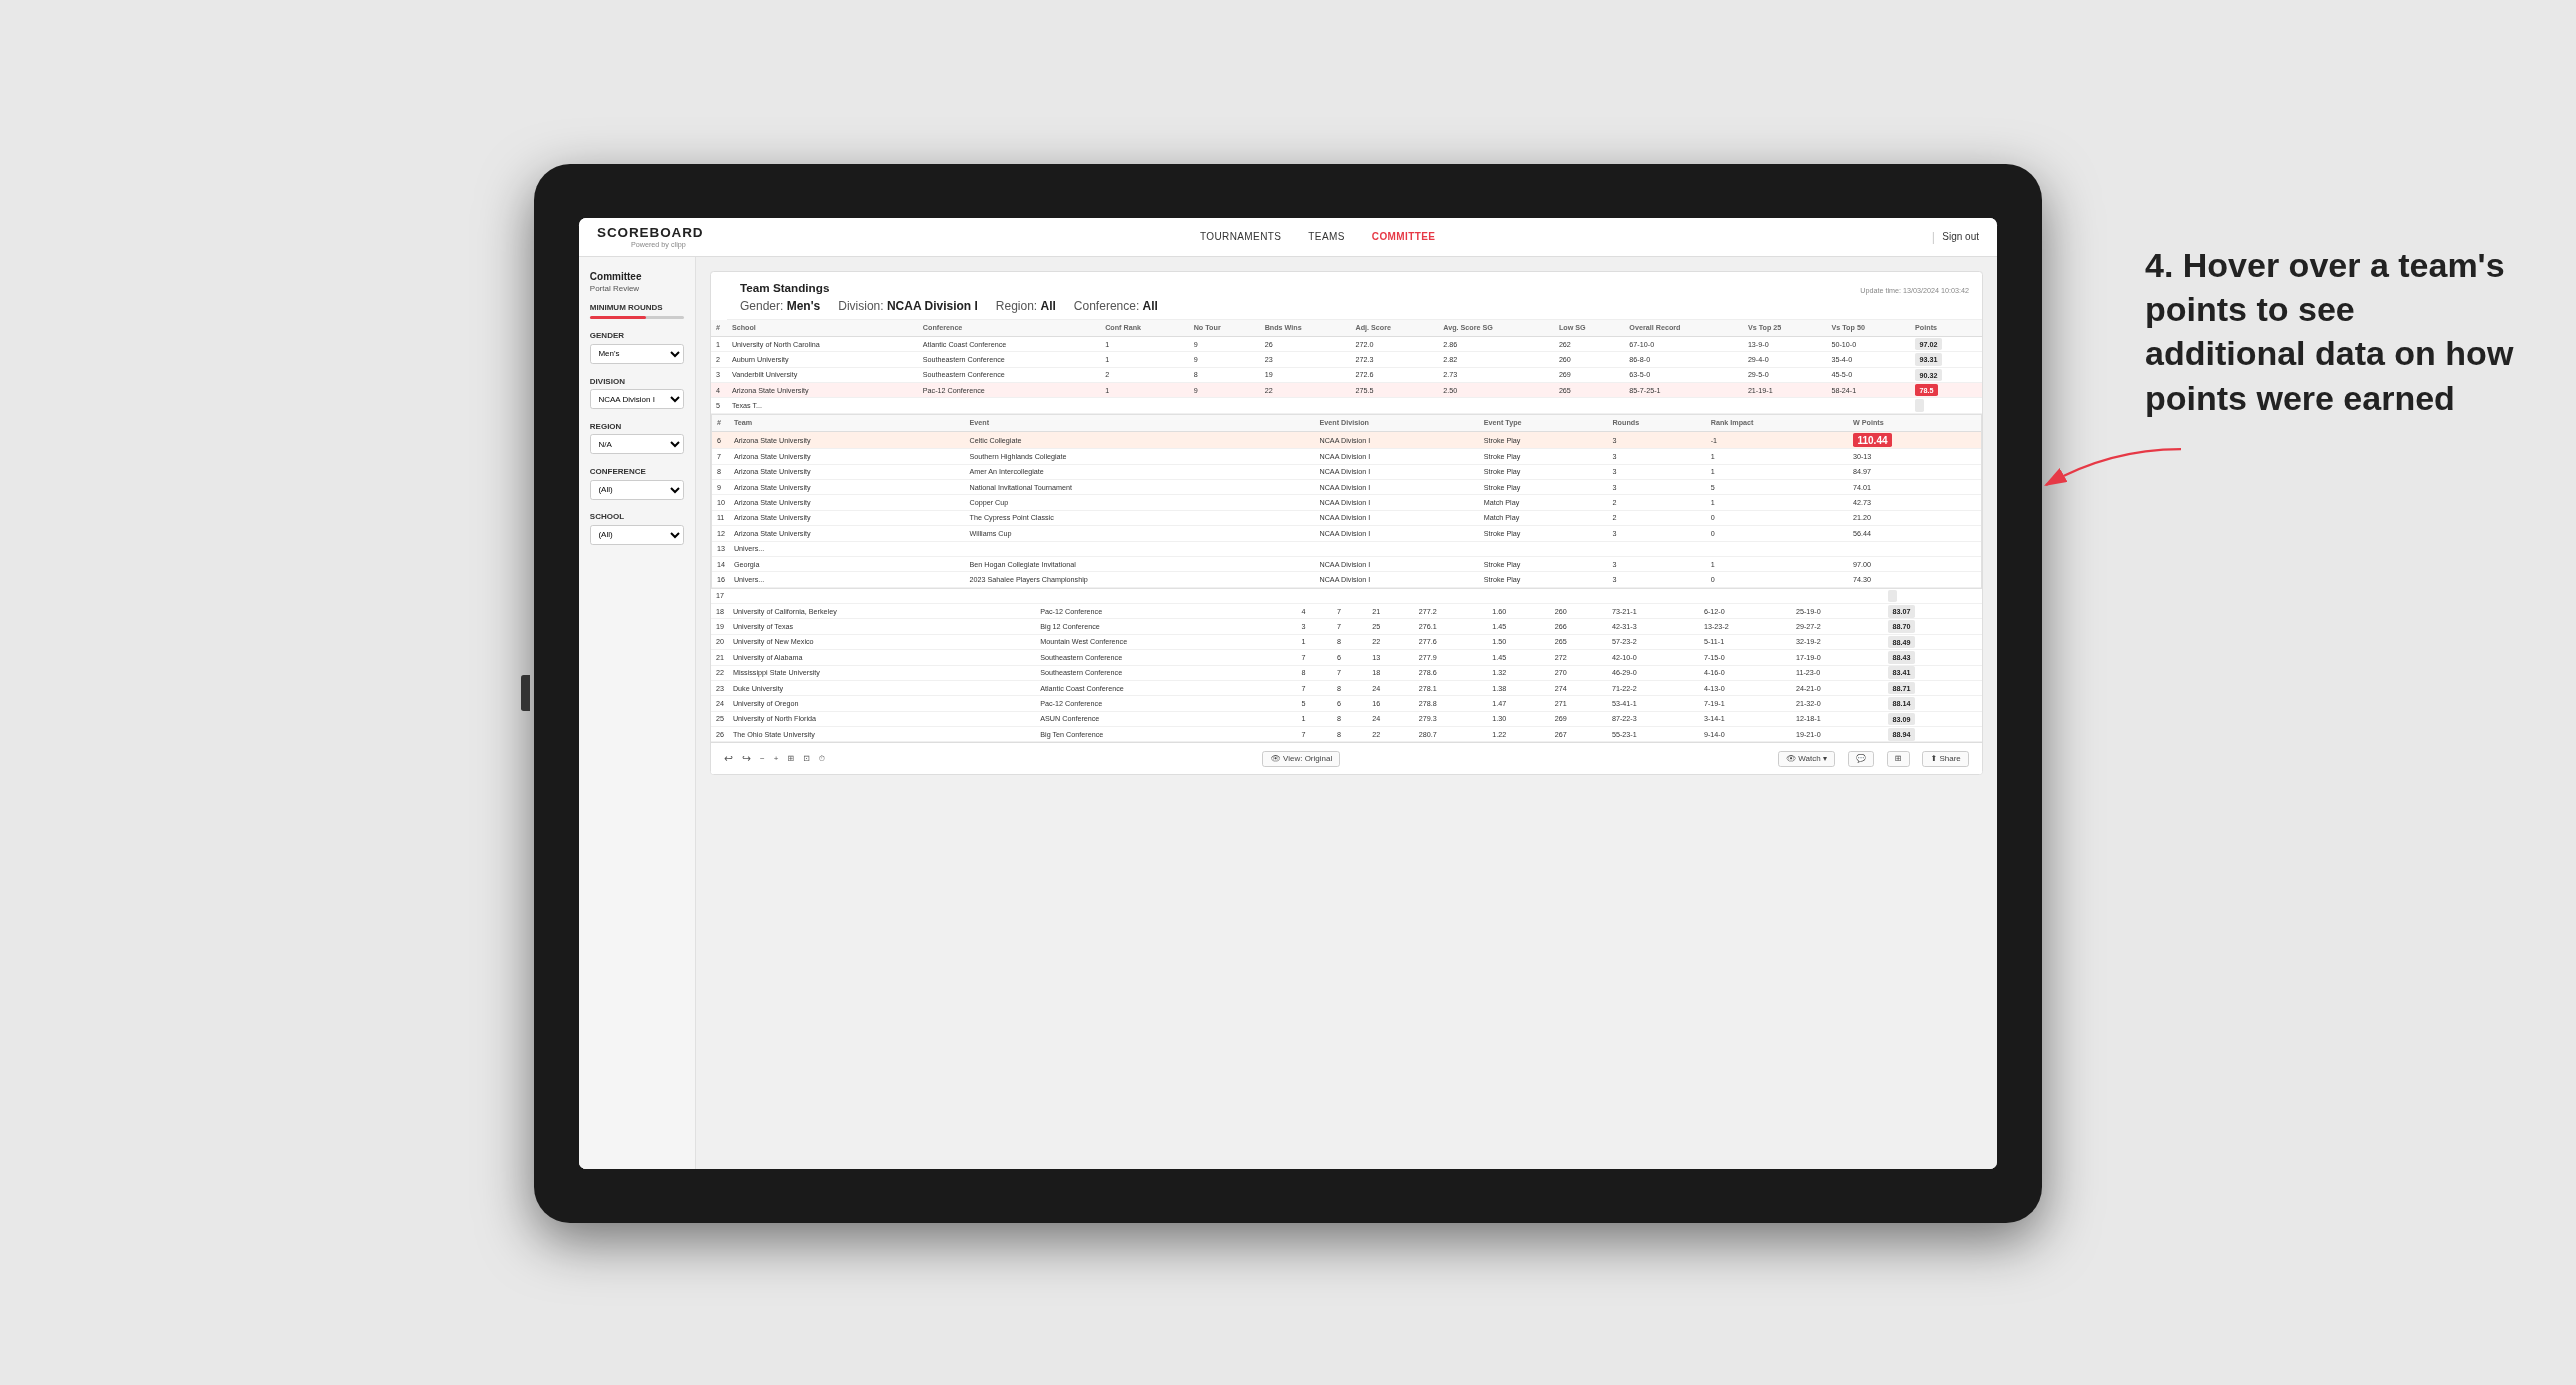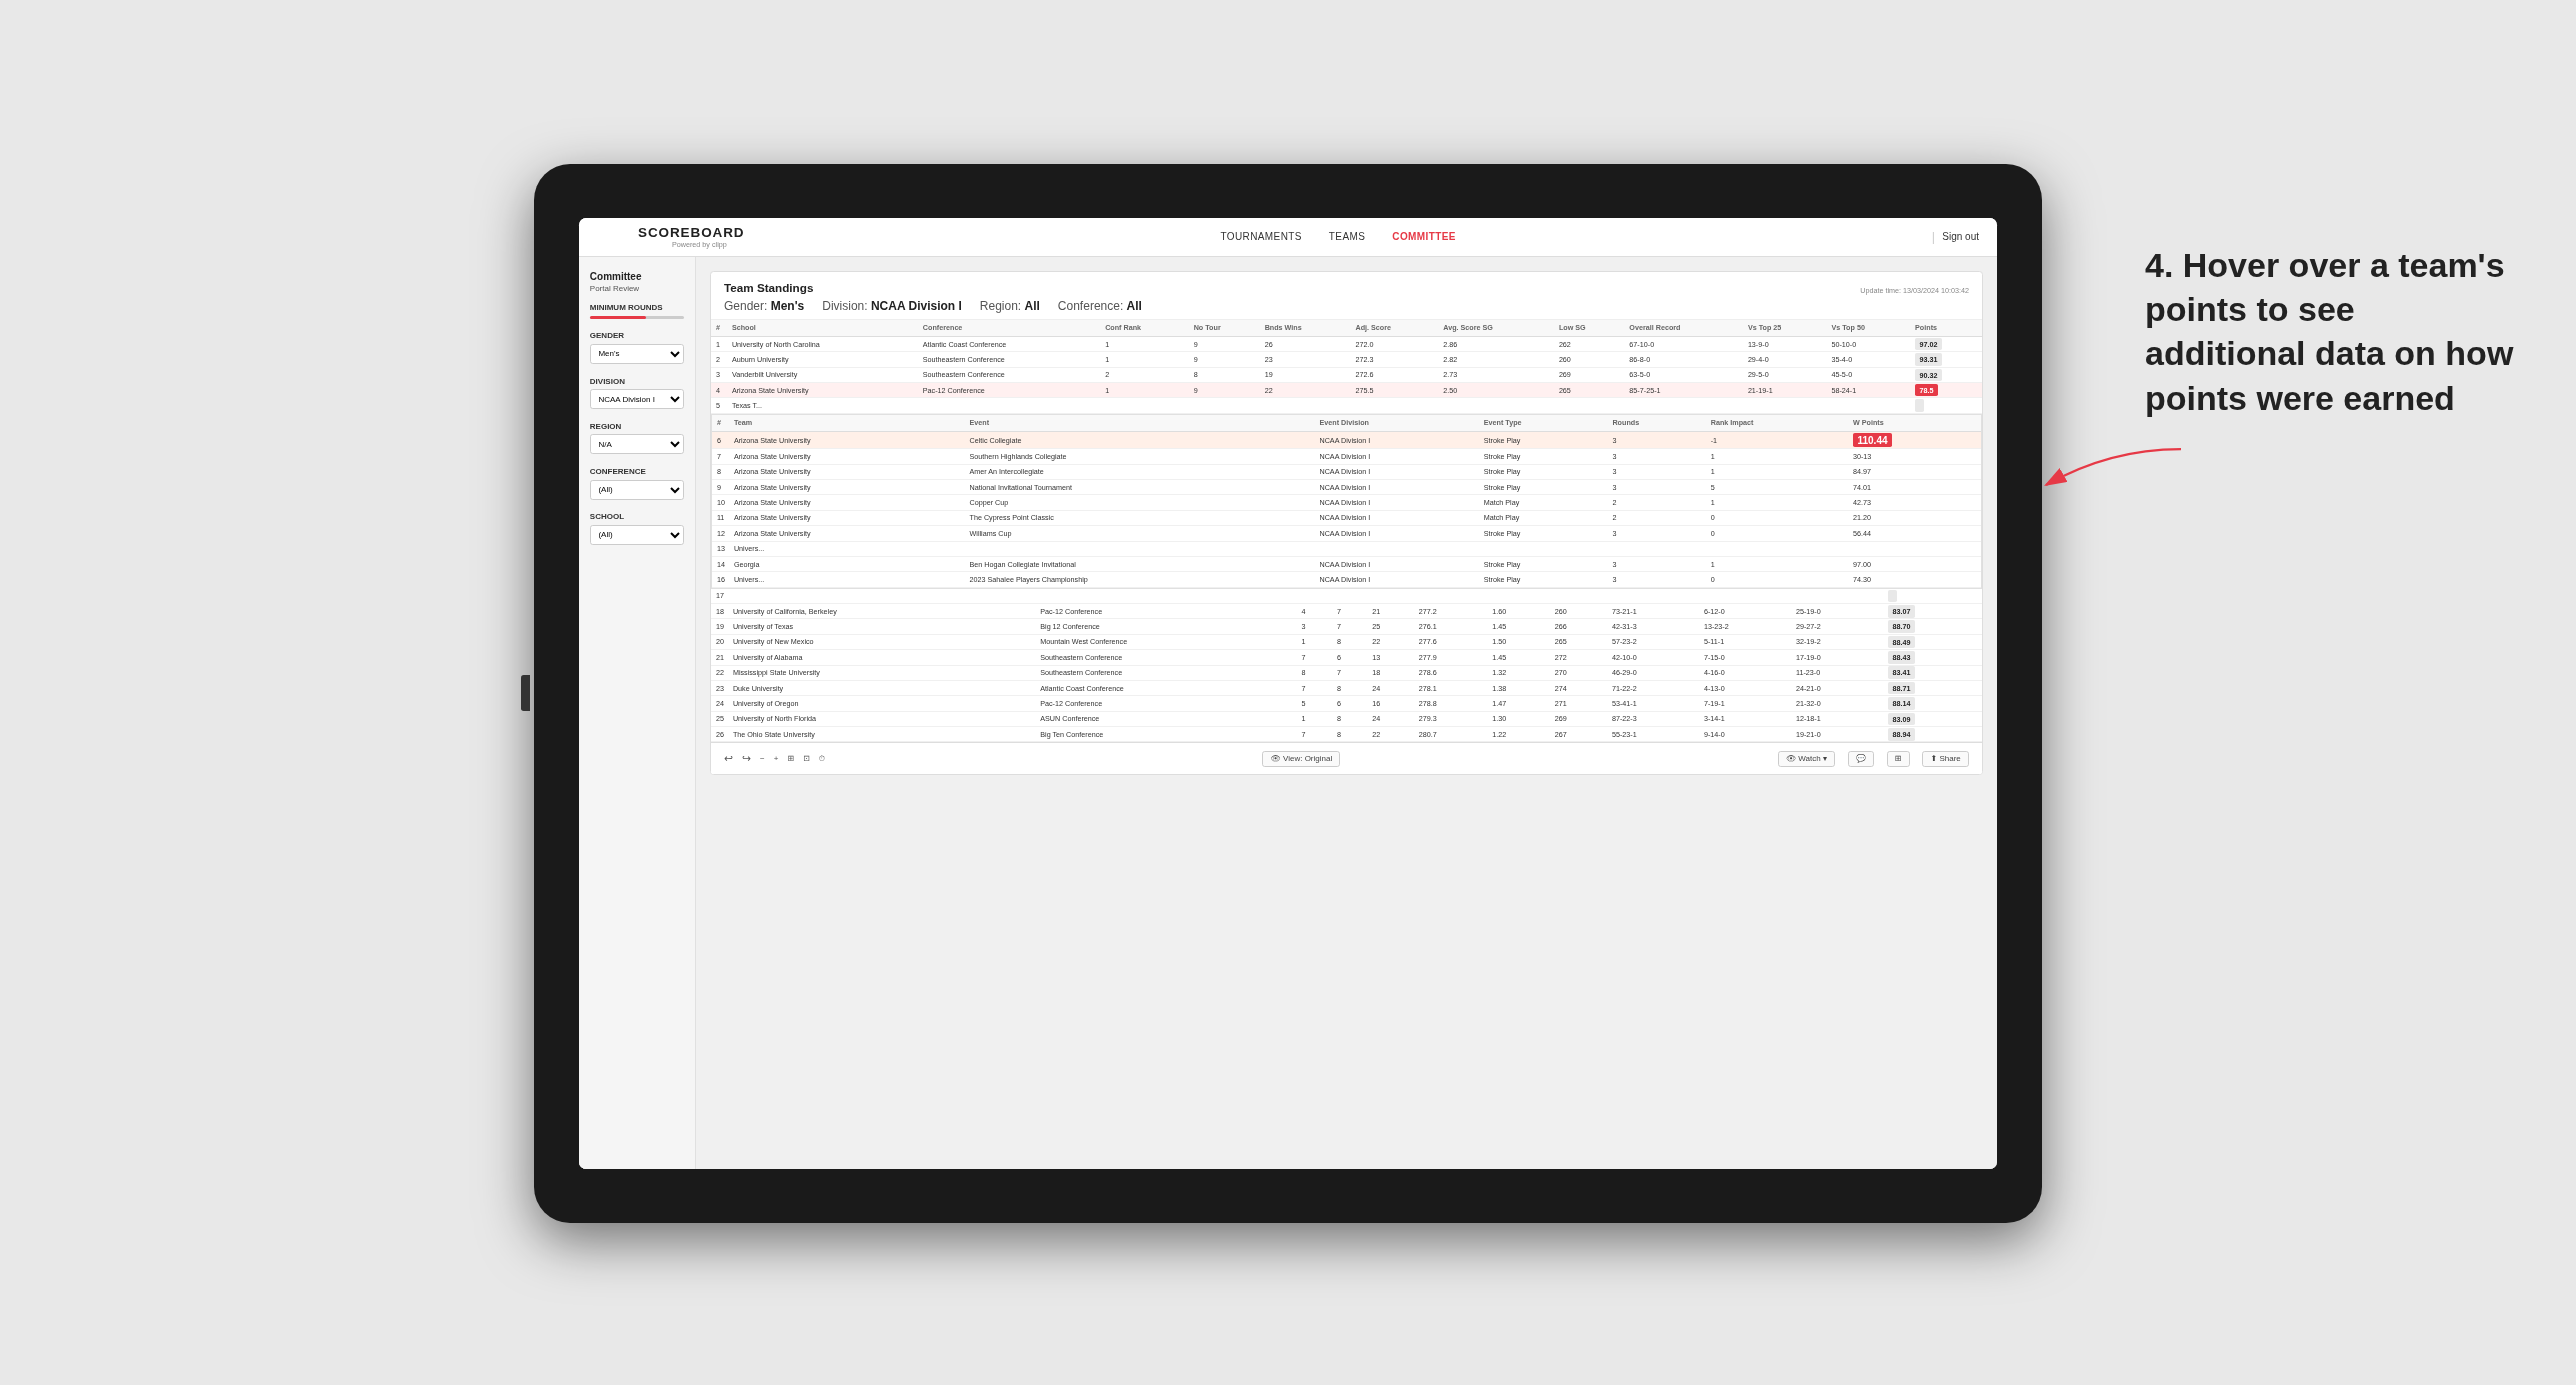--- a/index.html
+++ b/index.html
@@ -43,21 +43,20 @@
       height: 39px;
       display: flex;
       align-items: center;
       justify-content: space-between;
     }
 
     .logo-area {
       display: flex;
       align-items: flex-start;
       gap: 7.2px;
-      margin-left: 41px;
     }
 
     .logo-text {
       font-size: 13.5px;
       font-weight: 900;
       color: #222;
       letter-spacing: 0.9px;
     }
 
     .logo-sub {
@@ -198,20 +197,21 @@
     .standings-container {
       background: #fff;
       border: 0.9px solid #ddd;
       border-radius: 3.6px;
       overflow: hidden;
     }
 
     .standings-header {
       padding: 9px 12.6px 5.4px;
       border-bottom: 0.9px solid #eee;
+      margin-left: 16px;
     }
 
     .standings-title {
       font-size: 11.7px;
       font-weight: 700;
       color: #222;
       margin-bottom: 5.4px;
     }
 
     .standings-filters {

